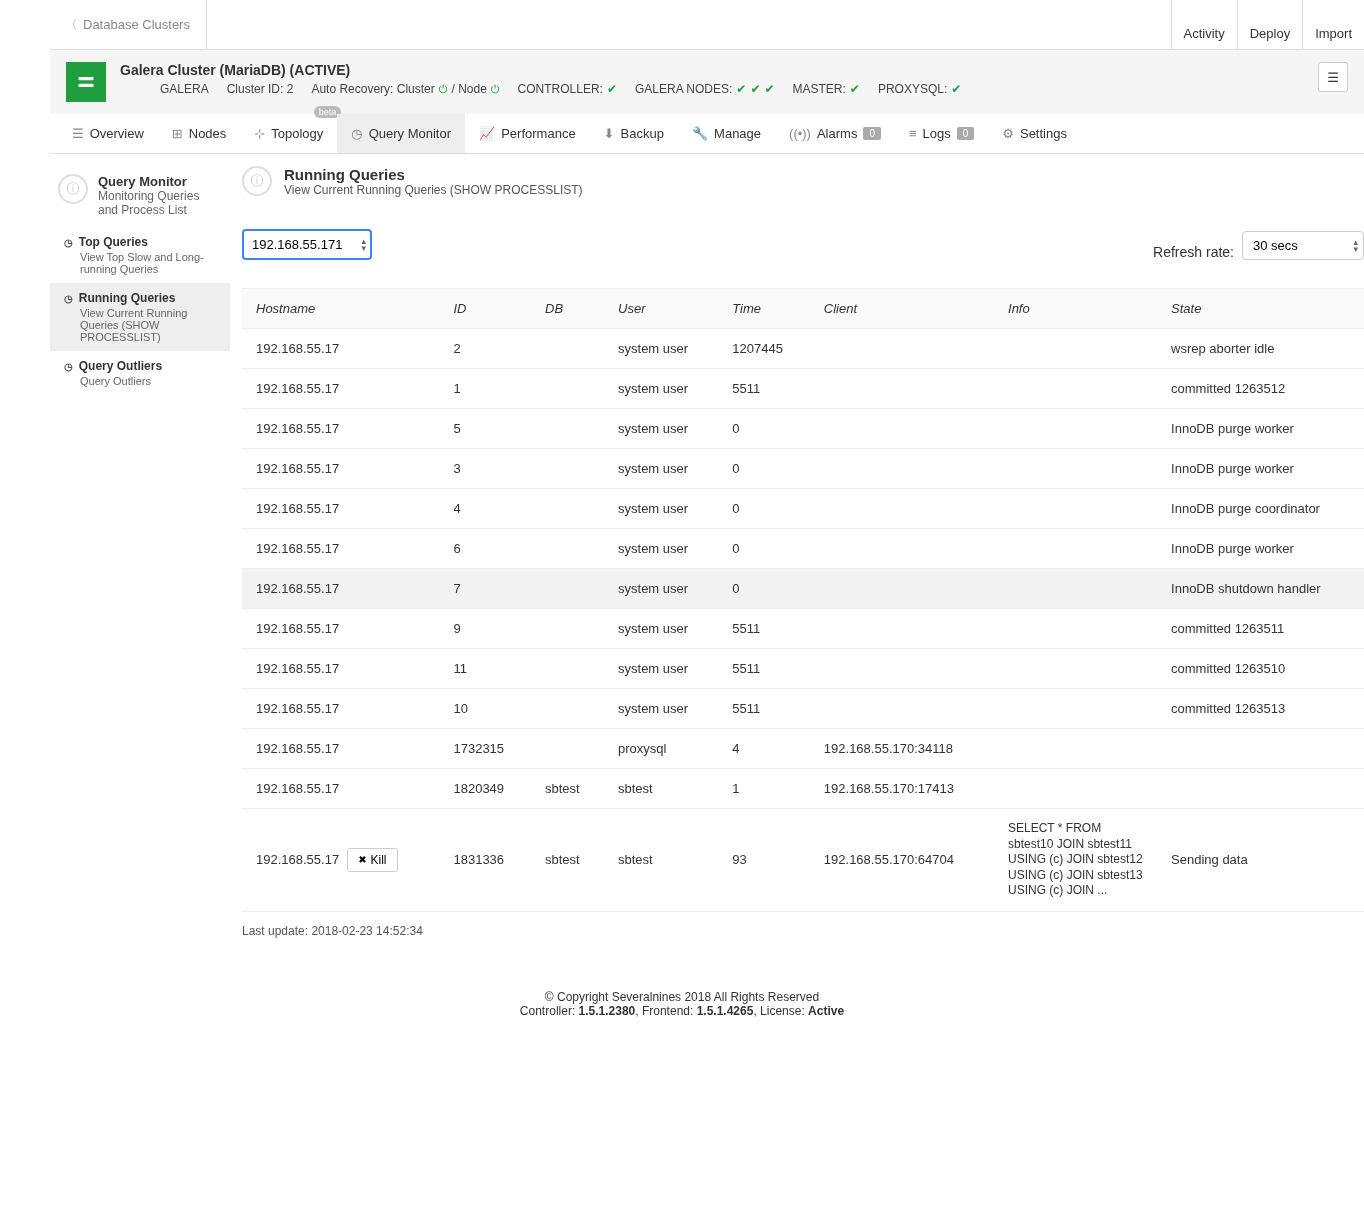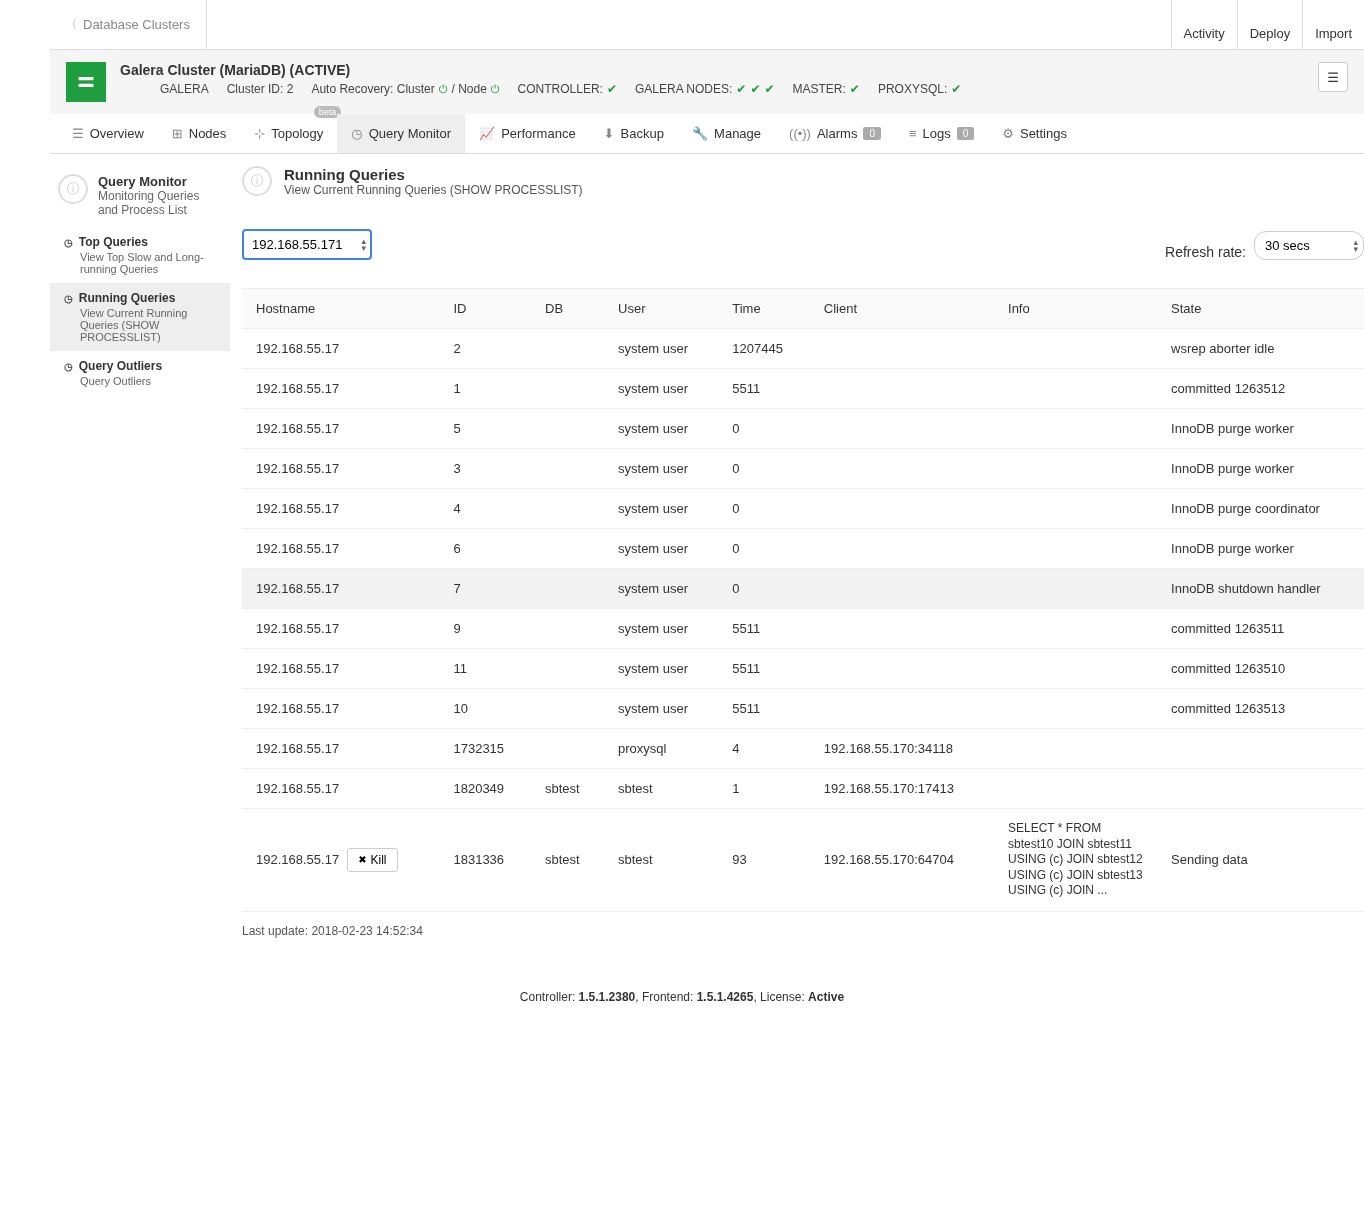--- a/index.html
+++ b/index.html
@@ -41,23 +41,23 @@
 .content-header { display: flex; padding: 12px 0; gap: 12px; align-items: flex-start; }
 .content-header .t { font-weight: 600; font-size: 15px; }
 .content-header .s { font-size: 12px; color: #555; }
 .controls { display: flex; align-items: flex-end; padding: 20px 0 8px 0; }
 .host-select { border: 2px solid #3b82f6; border-radius: 4px; padding: 6px 24px 6px 8px; font-size: 13px; background: #fff; appearance: none; position: relative; width: 130px; }
 .select-wrap { position: relative; display: inline-block; }
 .select-wrap::after { content: ''; position: absolute; right: 8px; top: 50%; transform: translateY(-50%); width: 0; height: 0; border-left: 4px solid transparent; border-right: 4px solid transparent; }
 .select-wrap .arrows { position: absolute; right: 6px; top: 50%; transform: translateY(-50%); font-size: 9px; color: #666; line-height: 7px; pointer-events:none; }
 .controls-spacer { flex: 1; }
 .refresh-label { font-size: 14px; margin-right: 8px; }
-.refresh-select { border: 1px solid #ccc; border-radius: 12px; padding: 6px 24px 6px 10px; font-size: 13px; background: #fff; appearance: none; width: 110px; }
+.refresh-select { border: 1px solid #ccc; border-radius: 4px; padding: 6px 24px 6px 10px; font-size: 13px; background: #fff; appearance: none; width: 122px; }
 table { width: 100%; border-collapse: collapse; font-size: 13px; margin-top: 20px; }
-th { text-align: left; padding: 12px 14px; font-weight: 400; color: #333; border-top: 1px solid #eee; border-bottom: 1px solid #eee; background: #fafafa; }
+th { text-align: left; padding: 12px 14px; font-weight: 400; color: #333; border-top: 1px solid #eee; border-bottom: 1px solid #eee; background: #fafafa; font-style: italic; }
 td { padding: 12px 14px; border-bottom: 1px solid #eee; vertical-align: middle; }
 tr.highlighted td { background: #f2f2f2; }
 .kill-btn { border: 1px solid #ccc; background: #fff; border-radius: 3px; padding: 4px 10px; font-size: 12px; cursor: pointer; display: inline-flex; align-items: center; gap: 4px; }
 .kill-btn .x { font-size: 10px; }
 .info-cell { font-size: 12px; line-height: 1.3; max-width: 140px; }
 .last-update { font-size: 12px; color: #555; padding: 12px 0; }
 .footer { text-align: center; padding: 40px 0 20px 0; font-size: 12px; color: #333; }
 .footer b { font-weight: 600; }
 </style>
 </head>
@@ -366,16 +366,17 @@
             <td>Sending data</td>
           </tr>
         </tbody>
     </table>
 
     <div class="last-update">Last update: 2018-02-23 14:52:34</div>
   </div>
 </div>
 
 <div class="footer">
+  <div>© Copyright Severalnines 2018 All Rights Reserved</div>
   <div>
     <span>Controller:</span> <b>1.5.1.2380</b><span>, Frontend:</span> <b>1.5.1.4265</b><span>, License:</span> <b>Active</b>
   </div>
 </div>
 
 </body></html>

